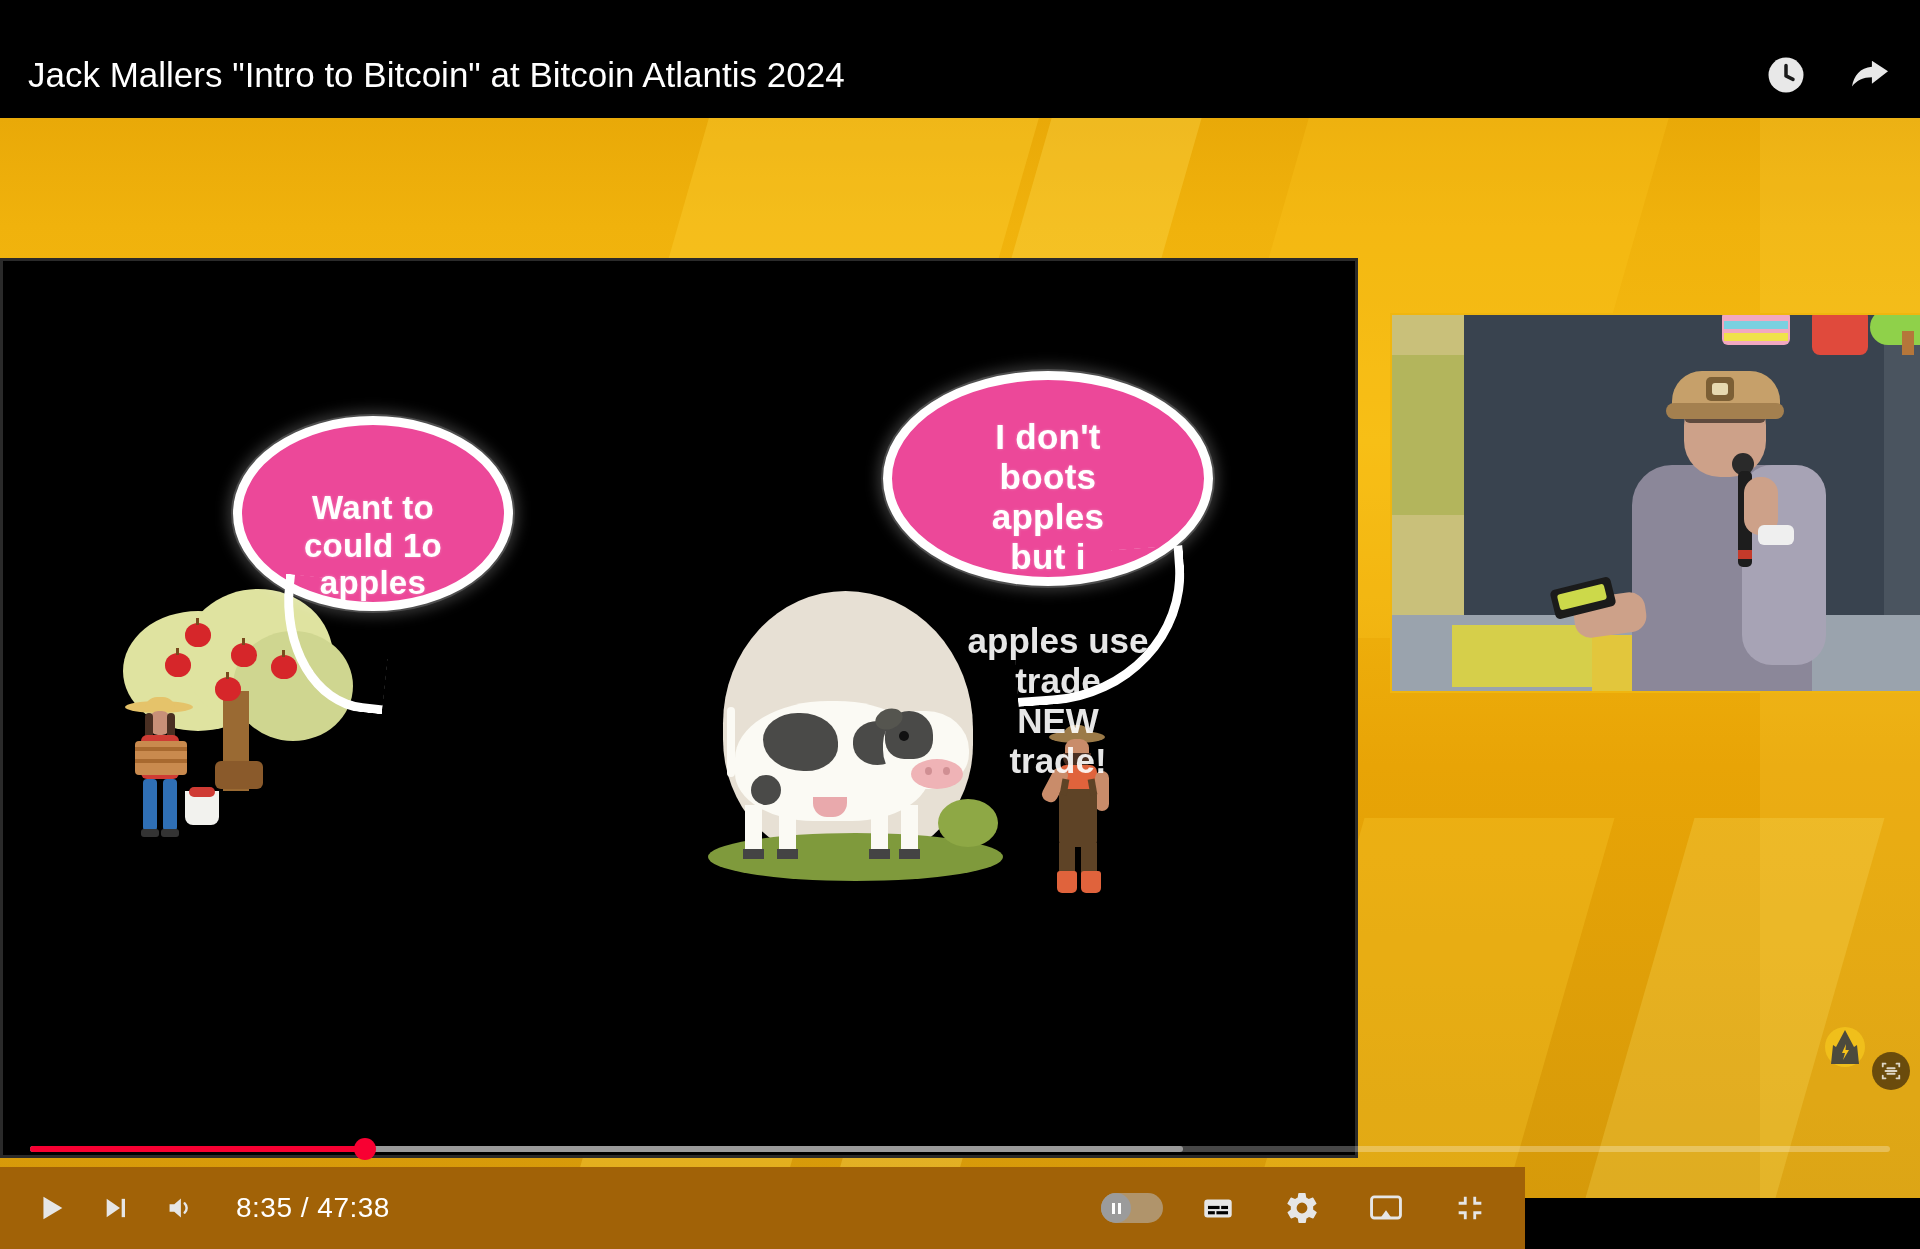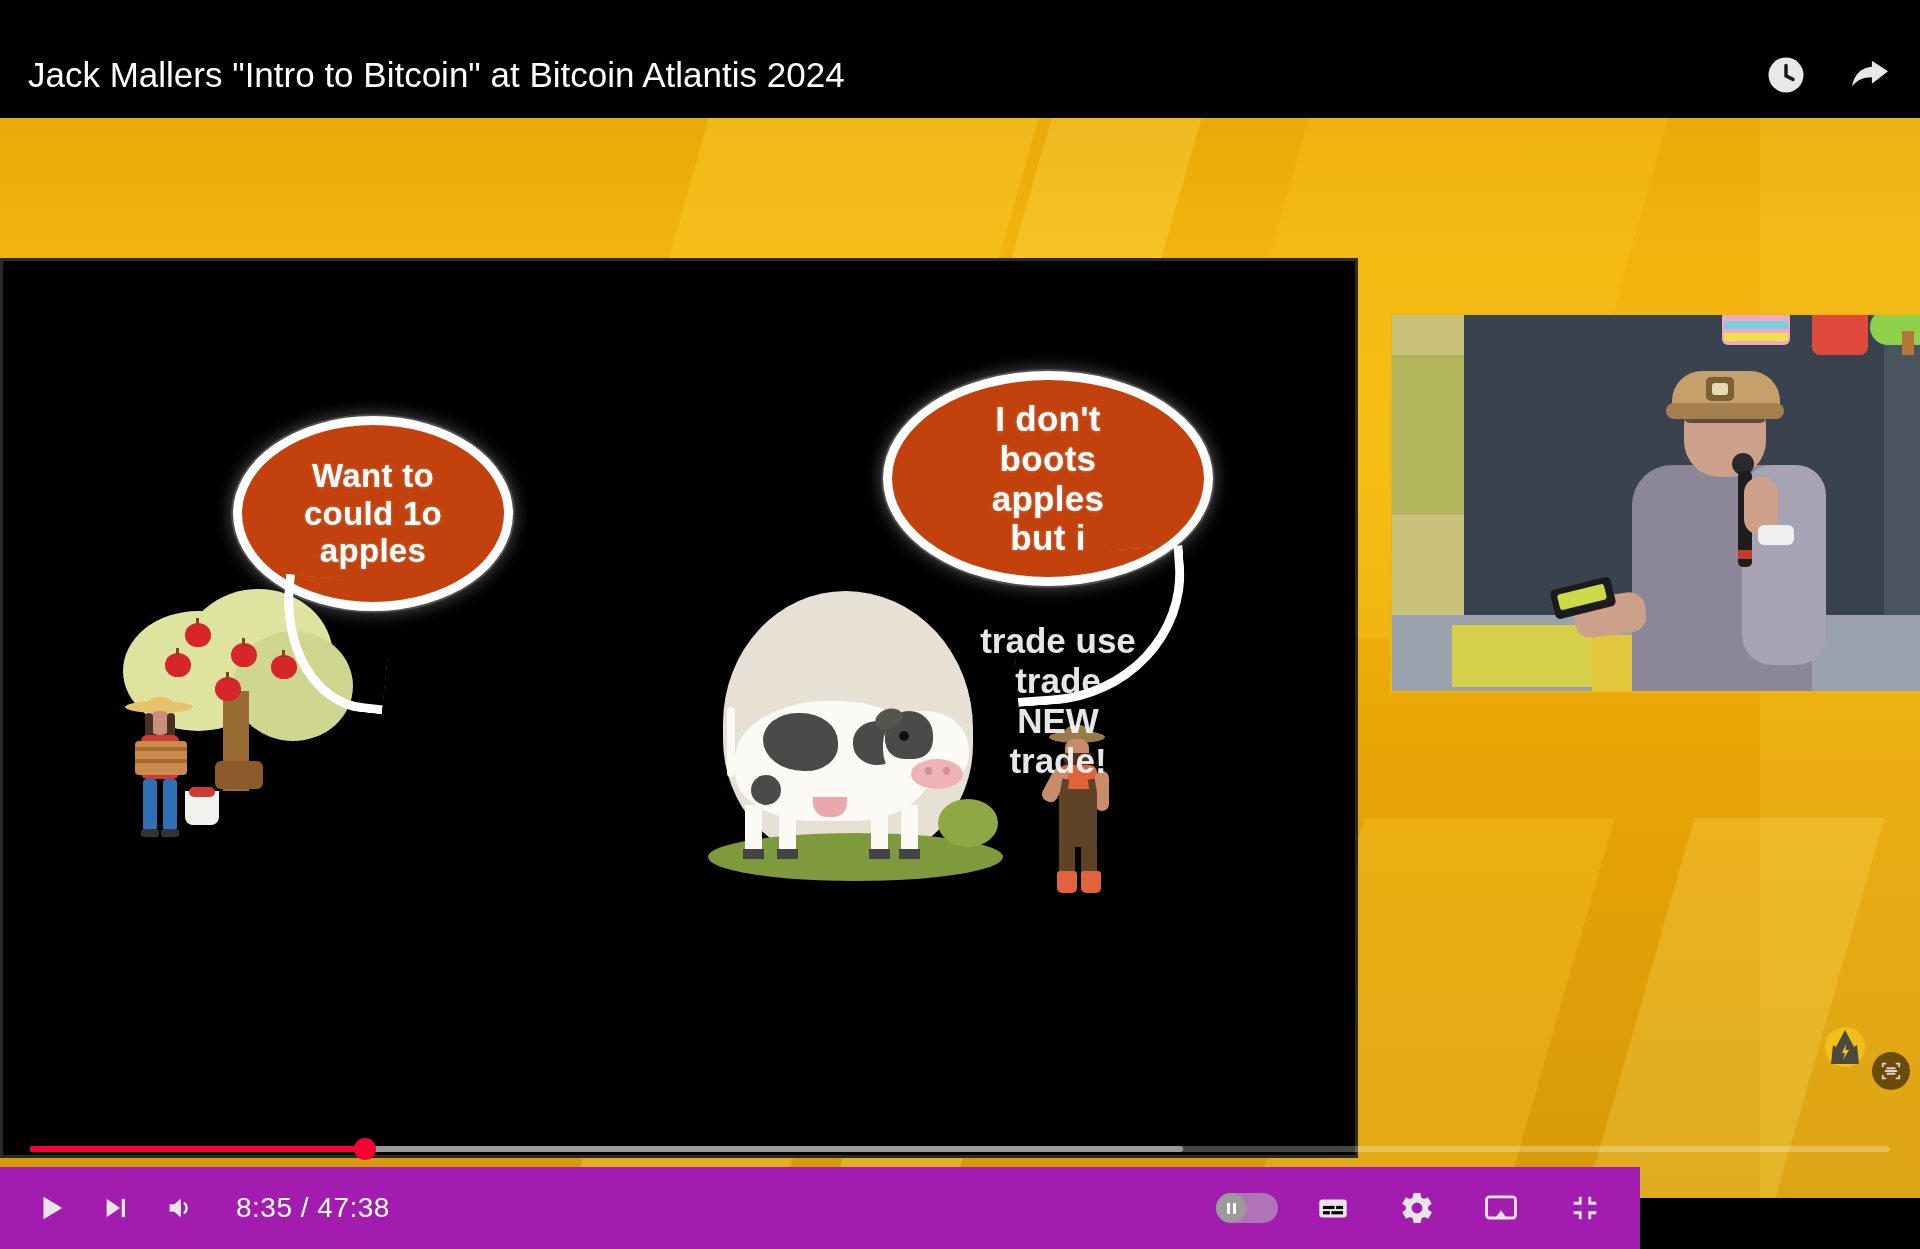--- a/index.html
+++ b/index.html
@@ -45,23 +45,23 @@
     background: #000;
     border: 3px solid #2a2a2a;
     overflow: hidden;
   }
 
   
   .bubble {
     position: absolute;
     border-radius: 50%;
     border: 9px solid #fff;
-    background: #c2410c;
+    background: #ec4899;
     box-shadow: 0 0 0 2px rgba(255,255,255,.18), 0 0 14px 5px rgba(255,255,255,.22);
-    display: flex; align-items: center; justify-content: center;
+    display: flex; align-items: flex-end; justify-content: center;
     text-align: center;
   }
   .bubble .btxt {
     color: #fff;
     font-weight: 700;
     line-height: 1.14;
     letter-spacing: .3px;
     text-shadow: 0 0 3px rgba(255,255,255,.35);
   }
 
@@ -157,22 +157,22 @@
   }
   #progress-played {
     position:absolute; left:0; top:0; height:6px; width: 18%;
     background: #f80032; border-radius:3px;
   }
   #progress-knob {
     position:absolute; top:-8px; left: 18%; width:22px; height:22px;
     margin-left:-11px; background:#f80032; border-radius:50%;
   }
   #buttonbar {
-    position: absolute; left: 0; top: 36px; width: 1640px; height: 82px;
-    background: #a21caf;
+    position: absolute; left: 0; top: 36px; width: 1525px; height: 82px;
+    background: #a16207;
     display: flex; align-items: center;
   }
   #left-controls { display:flex; align-items:center; gap: 6px; padding-left: 22px; }
   #right-controls { display:flex; align-items:center; gap: 26px; margin-left:auto; padding-right: 26px; }
   .cbtn {
     width: 58px; height: 58px; display:flex; align-items:center; justify-content:center;
     cursor:pointer;
   }
   #time-display {
     color:#fff; font-size: 28px; margin-left: 22px; white-space:nowrap;
@@ -310,21 +310,21 @@
       <div id="bubble2" class="bubble">
         <div class="btxt">
           <div>I don't</div>
           <div>boots</div>
           <div>apples</div>
           <div>but i</div>
         </div>
       </div>
       <div id="bubble2-tail"></div>
       <div id="bubble2-extra">
-        <div>trade use</div>
+        <div>apples use</div>
         <div>trade</div>
         <div>NEW</div>
         <div>trade!</div>
       </div>
     </div>
 
     <div id="webcam">
       <div id="wc-stageimg">
         <div style="position:absolute; left:0; top:0; width:72px; height:380px; background:#c9c07a;"></div>
         <div style="position:absolute; left:0; top:40px; width:72px; height:160px; background:#b3b55c;"></div>

